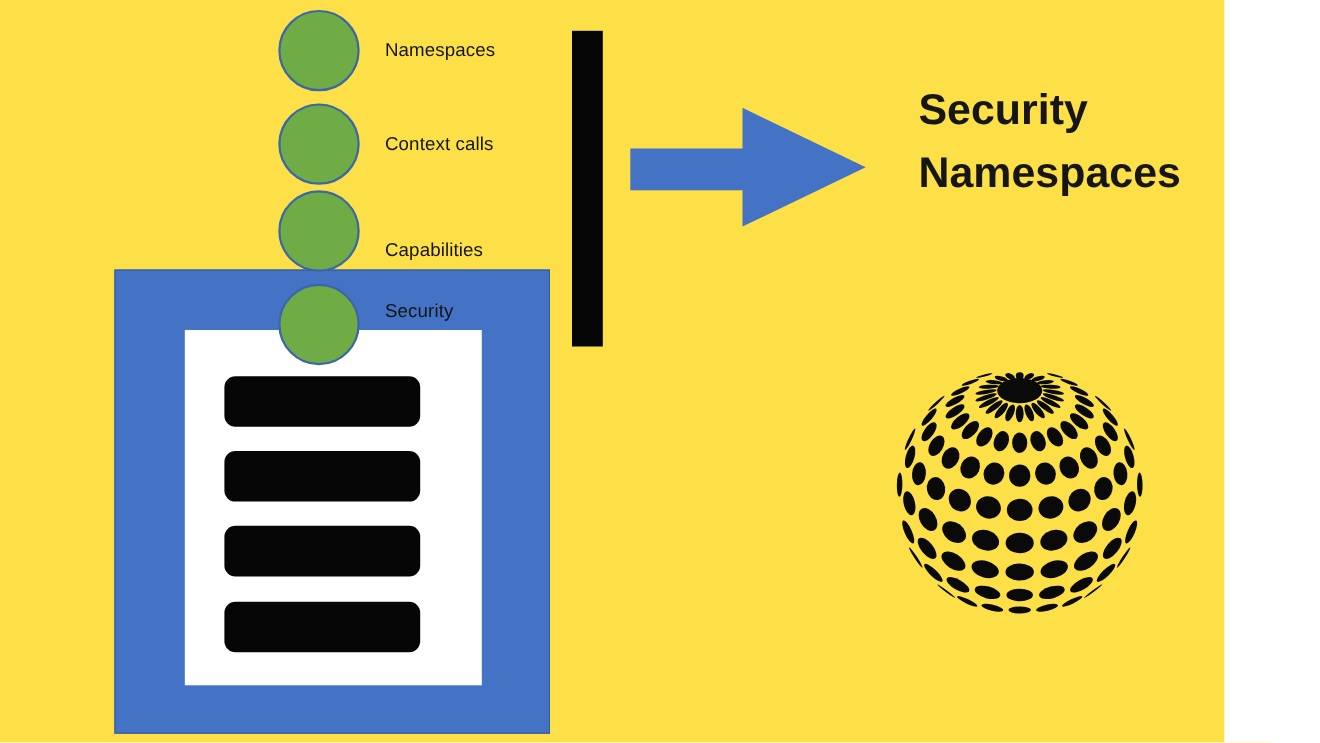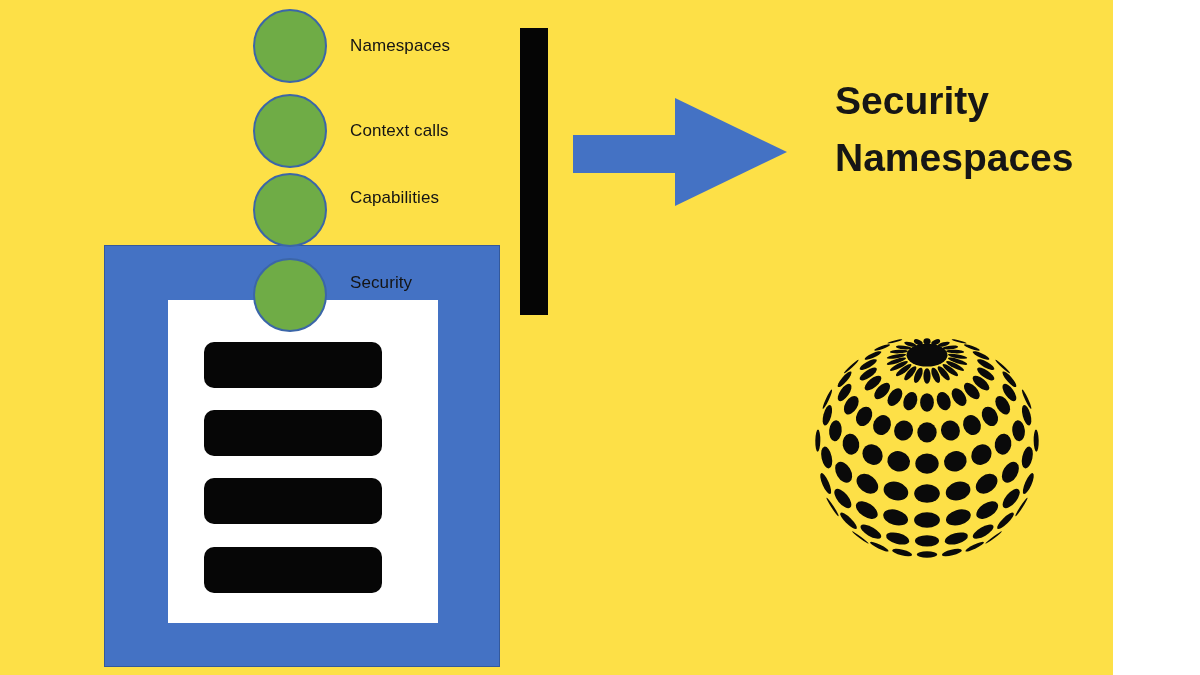--- a/index.html
+++ b/index.html
@@ -15,21 +15,21 @@
   .dot.d1{left:253px;top:9px;}
   .dot.d2{left:253px;top:94px;}
   .dot.d3{left:253px;top:173px;}
   .dot.d4{left:253px;top:258px;}
   .feature-label{
     position:absolute;left:350px;color:#141414;font-size:17px;line-height:20px;z-index:6;
     letter-spacing:0.1px;
   }
   .fl1{top:36px;}
   .fl2{top:121px;}
-  .fl3{top:188px;}
+  .fl3{top:218px;}
   .fl4{top:273px;}
   
   .container-box{
     position:absolute;left:104px;top:245px;width:396px;height:422px;
     background:#4472C4;border:1px solid #34599b;box-sizing:border-box;z-index:2;
   }
   .container-inner{
     position:absolute;left:63px;top:54px;width:270px;height:323px;
     background:#ffffff;
   }

